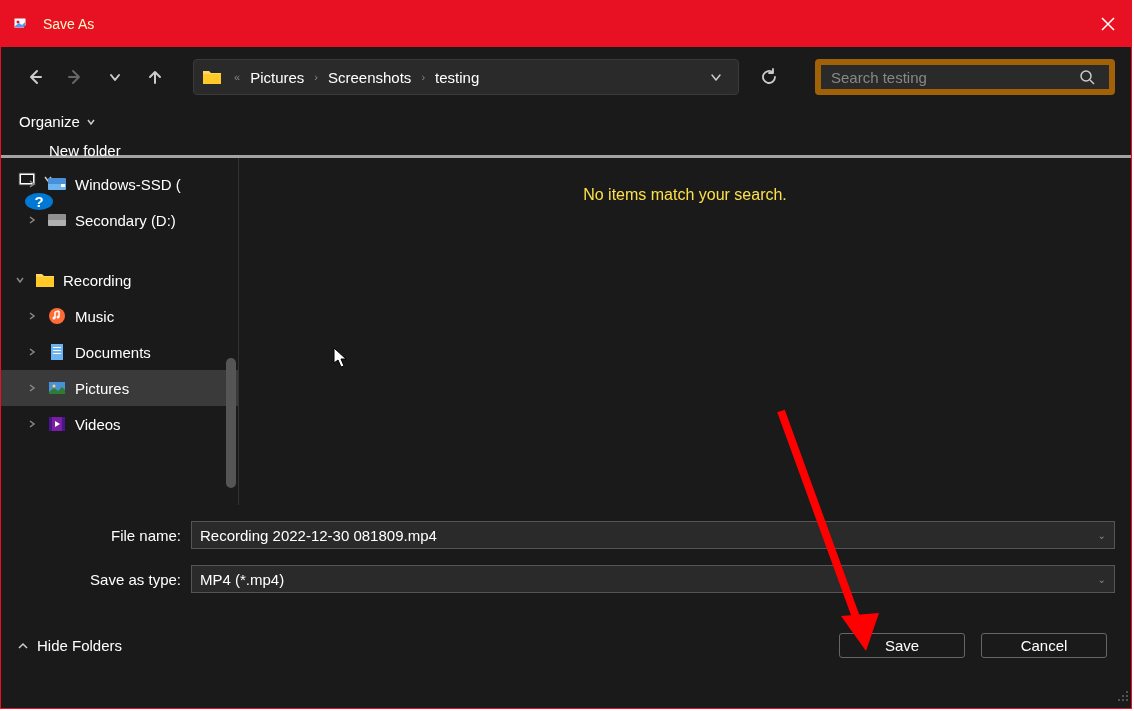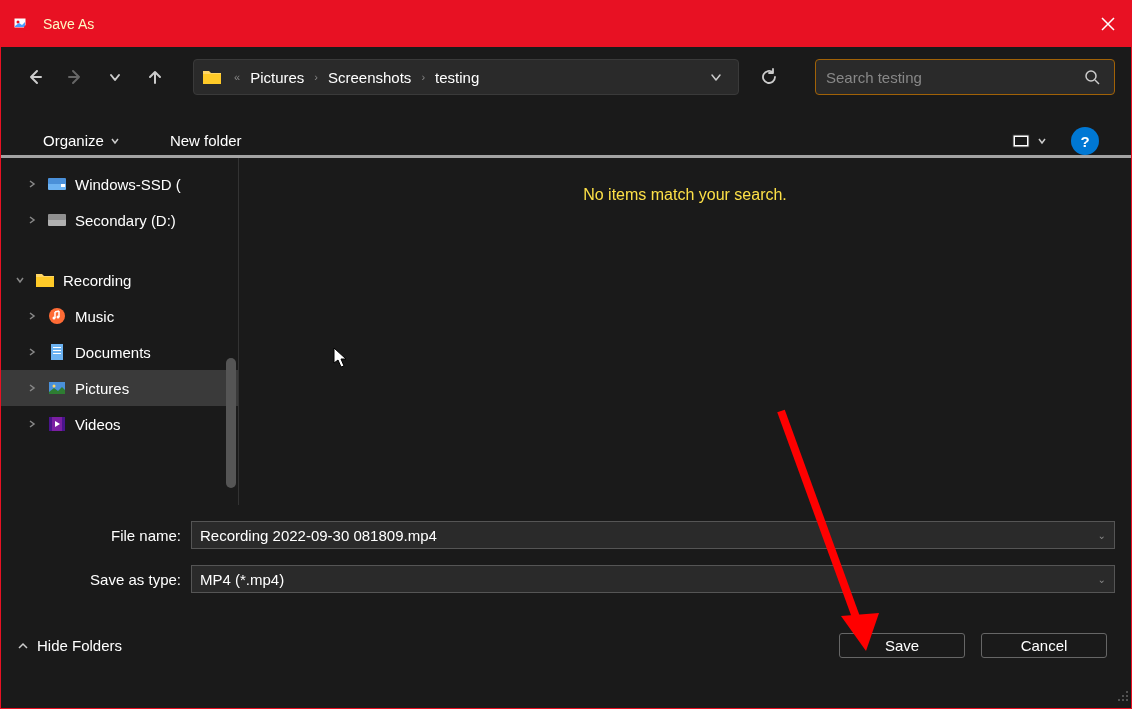--- a/index.html
+++ b/index.html
@@ -20,27 +20,27 @@
     .nav-btn.disabled svg { stroke: #666; }
     
     .address-bar { flex: 1; height: 36px; background: #2a2a2a; border: 1px solid #3a3a3a; border-radius: 4px; display: flex; align-items: center; padding: 0 8px; margin: 0 8px 0 16px; }
     .folder-icon { width: 20px; height: 16px; margin-right: 8px; }
     .breadcrumb-sep { color: #888; margin: 0 4px; font-size: 11px; }
     .breadcrumb-item { color: #fff; font-size: 15px; padding: 4px 6px; cursor: pointer; }
     .address-dropdown { margin-left: auto; width: 28px; height: 28px; display: flex; align-items: center; justify-content: center; cursor: pointer; }
     
     .refresh-btn { width: 36px; height: 36px; display: flex; align-items: center; justify-content: center; cursor: pointer; }
     
-    .search-bar { width: 300px; height: 36px; background: #2a2a2a; border: 1px solid #a16207; border-radius: 4px; display: flex; align-items: center; padding: 0 10px; margin-left: 24px; }
+    .search-bar { width: 300px; height: 36px; background: #2a2a2a; border: 6px solid #a16207; border-radius: 4px; display: flex; align-items: center; padding: 0 10px; margin-left: 24px; }
     .search-input { flex: 1; background: transparent; border: none; color: #fff; font-size: 15px; outline: none; }
     .search-input::placeholder { color: #888; }
     .search-icon-box { width: 24px; height: 24px; display: flex; align-items: center; justify-content: center; }
     
     
-    .toolbar { height: 48px; display: flex; align-items: flex-end; padding: 0 32px; }
+    .toolbar { height: 48px; display: flex; align-items: flex-start; padding: 0 8px; flex-direction: column; }
     .toolbar-btn { color: #fff; font-size: 15px; padding: 6px 10px; cursor: pointer; display: flex; align-items: center; gap: 6px; }
     .toolbar-spacer { flex: 1; }
     .view-btn { display: flex; align-items: center; gap: 6px; padding: 4px 8px; cursor: pointer; }
     .help-btn { width: 28px; height: 28px; border-radius: 50%; background: #0078d4; color: #fff; display: flex; align-items: center; justify-content: center; font-size: 15px; font-weight: bold; margin-left: 16px; cursor: pointer; }
     
     
     .content { display: flex; height: 350px; border-top: 3px solid #a3a3a3; }
     .sidebar { width: 238px; border-right: 1px solid #333; overflow-y: auto; padding: 8px 0; position: relative; }
     .sidebar-scrollbar { position: absolute; right: 2px; top: 200px; width: 10px; height: 130px; background: #555; border-radius: 5px; }
     
@@ -298,21 +298,21 @@
             <path d="M 1 1 L 1 16 L 5 13 L 8 20 L 11 19 L 8 12 L 13 12 Z" fill="#fff" stroke="#000" stroke-width="1"></path>
           </svg>
       </div>
     </div>
   </div>
 
   <div class="file-area">
     <div class="file-row">
       <div class="file-label">File name:</div>
       <div class="file-input-box">
-        <span class="file-input-text">Recording 2022-09-30 081809.mp4</span>
+        <span class="file-input-text">Recording 2022-12-30 081809.mp4</span>
         <span class="file-dropdown-arrow">⌄</span>
       </div>
     </div>
     <div class="file-row">
       <div class="file-label">Save as type:</div>
       <div class="file-input-box">
         <span class="file-input-text">MP4 (*.mp4)</span>
         <span class="file-dropdown-arrow">⌄</span>
       </div>
     </div>

